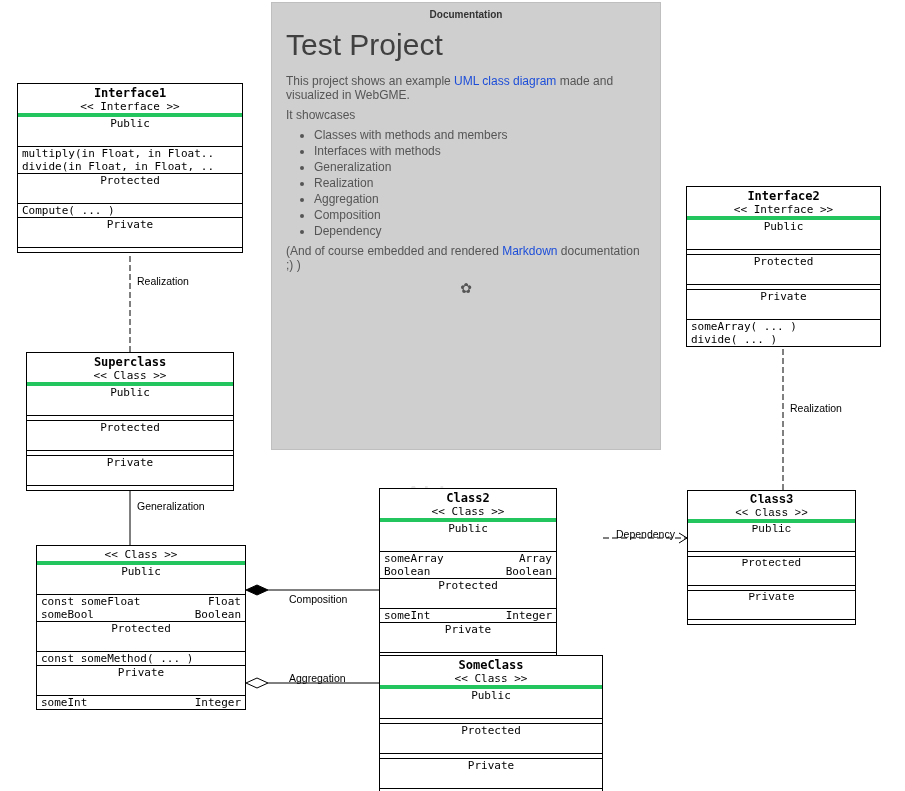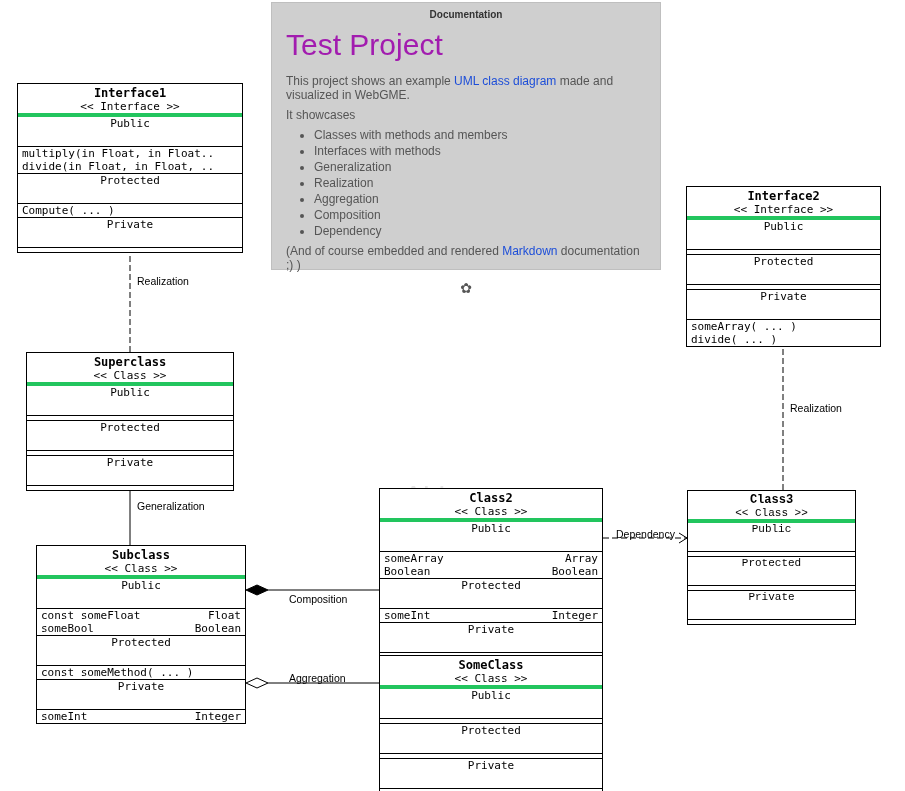--- a/index.html
+++ b/index.html
@@ -71,39 +71,39 @@
     font-family: Arial, sans-serif;
     font-size: 10.5px;
     color:#000;
     z-index:3;
   }
   
   .doc {
     position: absolute;
     left: 271px; top: 2px;
     width: 390px;
-    height: 268px;
+    height: 448px;
     background: #cfcfcf;
     border: 1px solid #bfbfbf;
     padding: 6px 14px 10px 14px;
     font-family: Arial, sans-serif;
     color: #333;
     z-index:4;
   }
   .doc .doc-title-small {
     text-align: center;
     font-weight: bold;
     font-size: 10px;
     margin-bottom: 8px;
   }
   .doc h1 {
     font-size: 30px;
     font-weight: 400;
     margin: 4px 0 12px 0;
-    color:#a21caf;
+    color:#404040;
   }
   .doc p, .doc ul {
     font-size: 12px;
     color:#555;
     margin: 6px 0;
   }
   .doc ul { padding-left: 28px; margin-top:2px; }
   .doc li { margin: 2px 0; }
   .doc a { color: #1d4ed8; text-decoration: none; }
   .gear {
@@ -183,21 +183,20 @@
         <div class="sect-empty"></div>
       </div>
     <div class="sect">
         <div class="sect-title">Private</div>
         <div class="sect-empty"></div>
       </div>
   </div>
 
   <div class="box" style="left:36px; top:545px; width:210px;">
     <div class="box-hdr">
-      <div>Subclass</div>
       <div class="stereo">&lt;&lt; Class &gt;&gt;</div>
     </div>
     <div class="sect">
       <div class="sect-title">Public</div>
       <div class="sect-row">
           <span>const someFloat</span>
           <span>Float</span>
         </div>
       <div class="sect-row">
           <span>someBool</span>
@@ -210,21 +209,21 @@
     </div>
     <div class="sect">
       <div class="sect-title">Private</div>
       <div class="sect-row">
           <span>someInt</span>
           <span>Integer</span>
         </div>
     </div>
   </div>
 
-  <div class="box" style="left:379px; top:488px; width:224px;">
+  <div class="box" style="left:379px; top:488px; width:178px;">
     <div class="box-hdr">
       <div>Class2</div>
       <div class="stereo">&lt;&lt; Class &gt;&gt;</div>
     </div>
     <div class="sect">
       <div class="sect-title">Public</div>
       <div class="sect-row">
           <span>someArray</span>
           <span>Array</span>
         </div>

